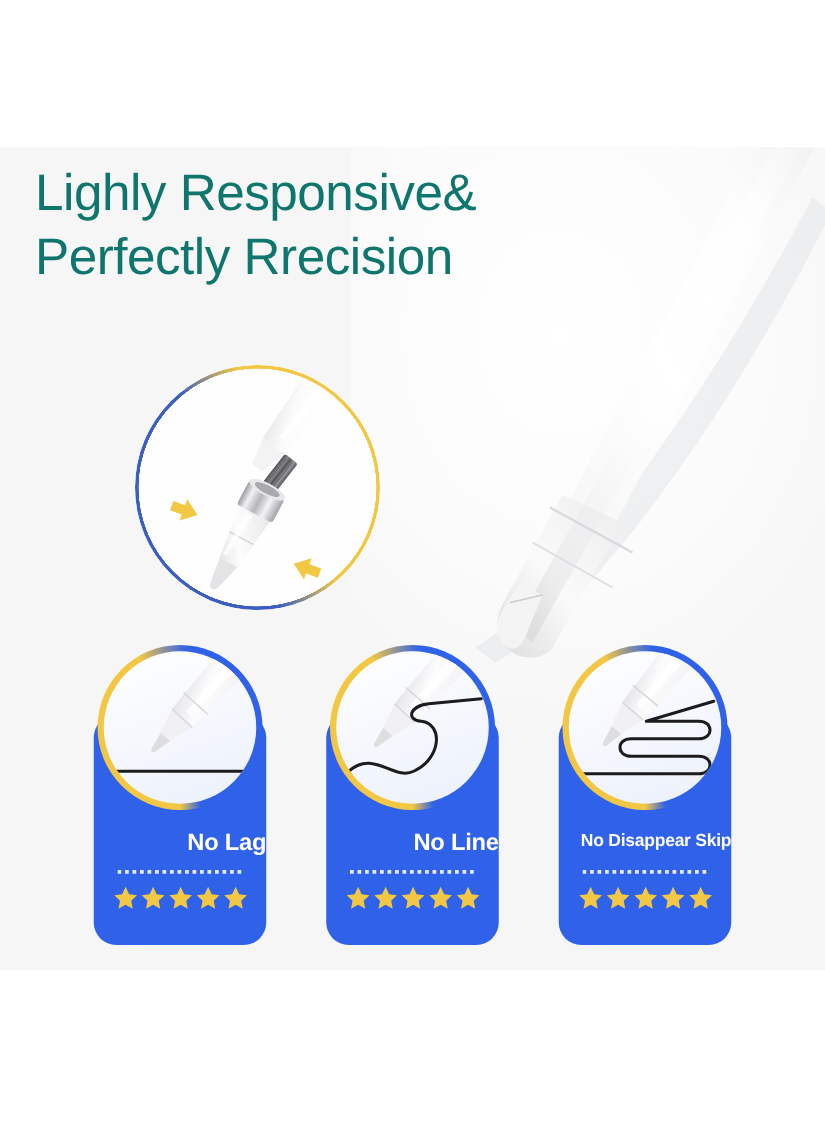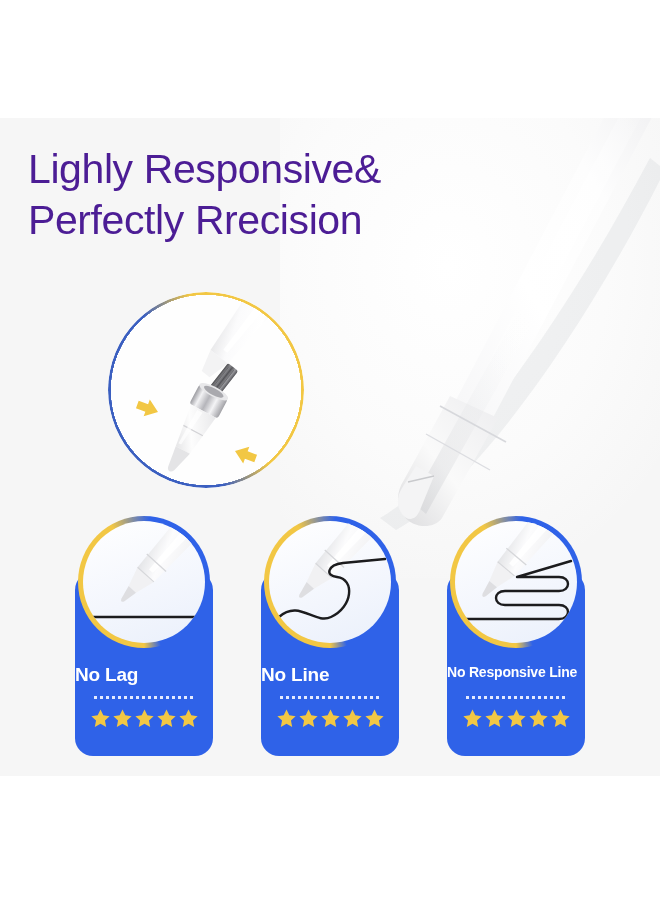--- a/index.html
+++ b/index.html
@@ -39,23 +39,23 @@
     width: 420px;
     height: 520px;
     background: radial-gradient(ellipse at 40% 40%, #ffffff 0%, #fbfbfb 45%, rgba(246,246,246,0) 75%);
     pointer-events: none;
   }
 
   
   .headline {
     position: absolute;
     left: 28px;
-    top: 26px;
+    top: 11px;
     width: 470px;
-    color: #4c1d95;
+    color: #0f766e;
     font-size: 41px;
     line-height: 1.24;
     font-weight: 400;
     letter-spacing: -0.4px;
     white-space: pre-line;
   }
 
   
   .big-pen-wrap {
     position: absolute;
@@ -150,21 +150,21 @@
     background: linear-gradient(160deg, #ffffff 0%, #f3f6fd 60%, #eaf0fb 100%);
     overflow: hidden;
   }
   .card-circle .c-inner svg { display: block; width: 100%; height: 100%; }
 
   .card-label {
     position: absolute;
     left: 0;
     top: 148px;
     width: 138px;
-    text-align: left;
+    text-align: right;
     color: #ffffff;
     font-weight: bold;
     font-size: 19px;
     letter-spacing: -0.2px;
     white-space: nowrap;
   }
   .card-label.small { font-size: 14px; }
 
   .card-divider {
     position: absolute;
@@ -482,21 +482,21 @@
               </g>
 
               <path d="M10 98 L 104 98 C 116 98 116 84 104 84 L 50 84
                        C 38 84 38 70 50 70 L 104 70
                        C 116 70 116 56 104 56 L 62 56
                        L 116 40" stroke="#1c1c1e" stroke-width="2.4" fill="none" stroke-linecap="round" stroke-linejoin="round"></path>
             </svg>
           </div>
         </div>
 
-        <div class="card-label small">No Responsive Line</div>
+        <div class="card-label small">No Disappear Skip</div>
         <div class="card-divider"></div>
         <div class="card-stars">
           <svg class="star" viewBox="0 0 24 24">
               <path d="M12 1.6l3.2 6.8 7.2.9-5.3 5 1.4 7.3L12 18l-6.5 3.6 1.4-7.3-5.3-5 7.2-.9z" fill="#f2c744"></path>
             </svg>
           <svg class="star" viewBox="0 0 24 24">
               <path d="M12 1.6l3.2 6.8 7.2.9-5.3 5 1.4 7.3L12 18l-6.5 3.6 1.4-7.3-5.3-5 7.2-.9z" fill="#f2c744"></path>
             </svg>
           <svg class="star" viewBox="0 0 24 24">
               <path d="M12 1.6l3.2 6.8 7.2.9-5.3 5 1.4 7.3L12 18l-6.5 3.6 1.4-7.3-5.3-5 7.2-.9z" fill="#f2c744"></path>

